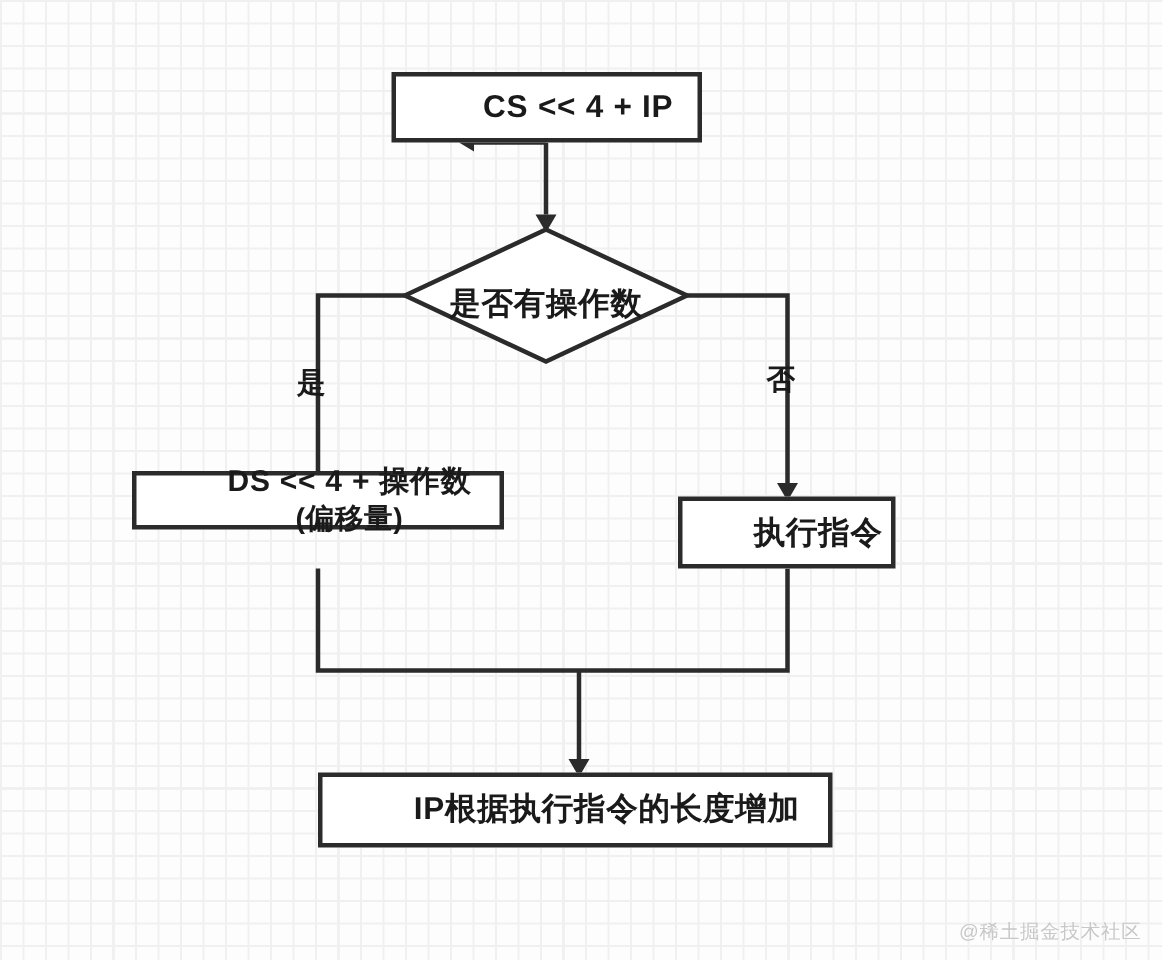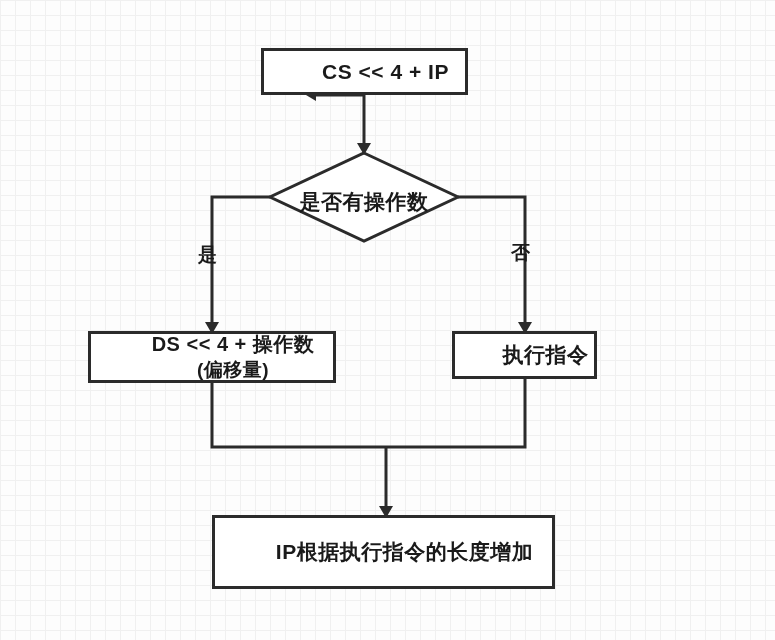--- a/index.html
+++ b/index.html
@@ -53,43 +53,43 @@
   }
   #node-cs {
     left: 261px;
     top: 48px;
     width: 207px;
     height: 47px;
     font-size: 21px;
   }
   #node-ds {
     left: 88px;
-    top: 331px;
+    top: 314px;
     width: 248px;
-    height: 52px;
+    height: 39px;
     font-size: 20px;
     line-height: 25px;
     overflow: visible;
     text-align: center;
   }
   #node-ds .line-1 { font-size: 20px; }
   #node-ds .line-2 { font-size: 19px; }
   #node-exec {
     left: 452px;
     top: 331px;
     width: 145px;
     height: 48px;
     font-size: 21px;
     text-align: center;
   }
   #node-ip {
     left: 212px;
     top: 515px;
     width: 343px;
-    height: 74px;
+    height: 50px;
     font-size: 21px;
     line-height: 30px;
   }
   .diamond-label {
     position: absolute;
     left: 270px;
     top: 178px;
     width: 188px;
     height: 38px;
     display: flex;
@@ -169,14 +169,15 @@
   </div>
 
   <div class="node proc-box" id="node-exec">
     <span>执行指令</span>
   </div>
 
   <div class="node proc-box" id="node-ip">
     <span>IP根据执行指令的长度增加</span>
   </div>
 
+  <div id="watermark">@稀土掘金技术社区</div>
 
 </div>
 
 </body></html>

